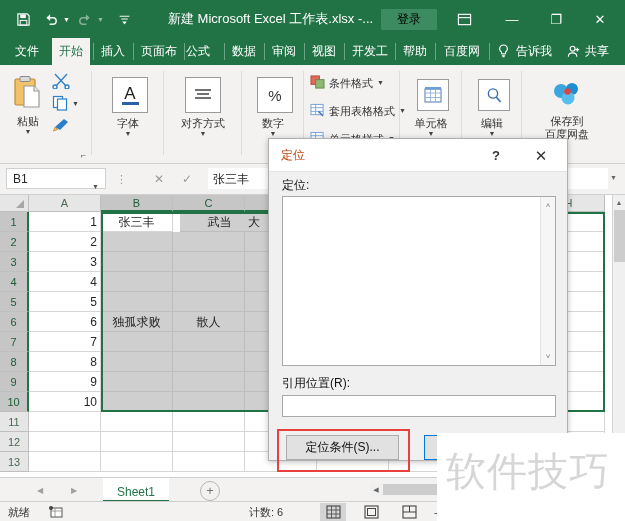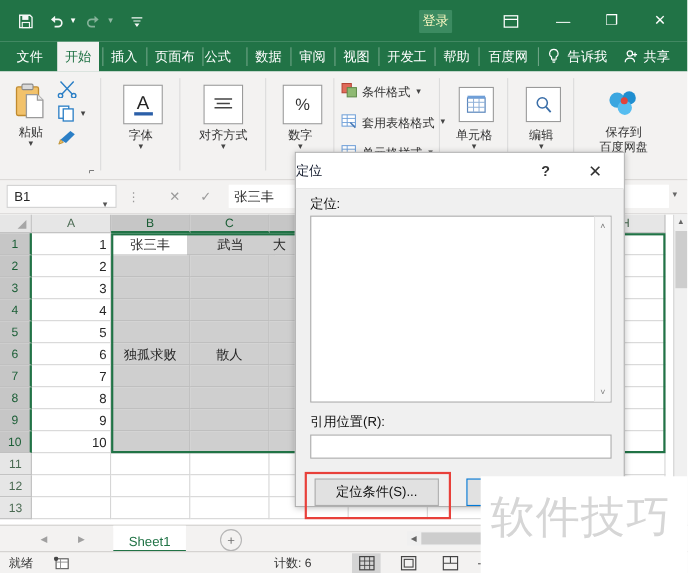--- a/index.html
+++ b/index.html
@@ -11,22 +11,22 @@
   }
   #app{position:relative;width:625px;height:521px;overflow:hidden;}
 
   
   .titlebar{position:absolute;left:0;top:0;width:625px;height:38px;background:#217346;}
   .qat{position:absolute;left:10px;top:0;height:38px;display:flex;align-items:center;gap:2px;}
   .qat-btn{width:26px;height:26px;display:flex;align-items:center;justify-content:center;color:#fff;opacity:.95;}
   .qat-btn.dim{opacity:.45;}
   .qat-caret{font-size:7px;margin-left:-3px;color:#fff;}
   .title-text{position:absolute;left:168px;top:0;height:38px;line-height:38px;color:#fff;font-size:13px;white-space:nowrap;}
-  .signin{position:absolute;left:381px;top:9px;height:21px;padding:0 3px;line-height:21px;
-     background:#3c8b61;color:#fef9c3;font-size:12px;border-radius:1px;}
+  .signin{position:absolute;left:381px;top:9px;height:21px;padding:0 16px;line-height:21px;
+     background:#3c8b61;color:#000000;font-size:12px;border-radius:1px;}
   .ribbon-display{position:absolute;left:452px;top:8px;width:24px;height:22px;display:flex;align-items:center;justify-content:center;color:#fff;}
   .wbtn{position:absolute;top:0;width:44px;height:38px;display:flex;align-items:center;justify-content:center;color:#fff;font-size:13px;}
   .wbtn.min{left:490px;} .wbtn.max{left:534px;} .wbtn.close{left:578px;}
 
   
   .tabbar{position:absolute;left:0;top:38px;width:625px;height:27px;background:#217346;}
   .tab{position:absolute;top:0;height:27px;line-height:27px;color:#fff;font-size:12px;padding:0 6px;white-space:nowrap;}
   .tab.active{background:#f3f2f1;color:#217346;}
   .tab-sep{position:absolute;top:5px;width:1px;height:17px;background:rgba(255,255,255,.35);}
   .tellme{position:absolute;top:0;height:27px;line-height:27px;color:#fff;font-size:12px;white-space:nowrap;}
@@ -94,21 +94,21 @@
   .st-text{position:absolute;top:0;height:20px;line-height:20px;font-size:11px;color:#333;}
   .st-ico{position:absolute;top:3px;width:16px;height:14px;display:flex;align-items:center;justify-content:center;font-size:10px;color:#555;}
   .viewbtn{position:absolute;top:1px;width:26px;height:18px;display:flex;align-items:center;justify-content:center;color:#444;font-size:12px;}
   .viewbtn.active{background:#d4d4d4;}
   .zoomslider{position:absolute;left:560px;top:9px;width:52px;height:2px;background:#b9b9b9;}
 
   
   .dialog{position:absolute;left:268px;top:138px;width:300px;height:323px;background:#f0f0f0;
      border:1px solid #b0b0b0;box-shadow:0 1px 6px rgba(0,0,0,.25);box-sizing:border-box;}
   .dlg-title{position:absolute;left:0;top:0;width:100%;height:33px;background:#fff;border-bottom:1px solid #e4e4e4;box-sizing:border-box;}
-  .dlg-title-text{position:absolute;left:0;top:0;height:33px;line-height:33px;font-size:12px;color:#0f172a;}
+  .dlg-title-text{position:absolute;left:12px;top:0;height:33px;line-height:33px;font-size:12px;color:#c2410c;}
   .dlg-help{position:absolute;right:58px;top:0;width:26px;height:33px;display:flex;align-items:center;justify-content:center;font-size:13px;color:#333;font-weight:bold;}
   .dlg-close{position:absolute;right:10px;top:0;width:32px;height:33px;display:flex;align-items:center;justify-content:center;font-size:15px;color:#333;}
   .dlg-label{position:absolute;font-size:12px;color:#111;}
   .dlg-list{position:absolute;left:13px;top:57px;width:274px;height:170px;background:#fff;border:1px solid #a9a9a9;box-sizing:border-box;}
   .list-scroll{position:absolute;right:0;top:0;width:15px;height:168px;background:#f6f6f6;border-left:1px solid #e3e3e3;box-sizing:border-box;}
   .ls-btn{position:absolute;left:0;width:14px;height:15px;display:flex;align-items:center;justify-content:center;font-size:8px;color:#7a7a7a;}
   .dlg-input{position:absolute;left:13px;top:256px;width:274px;height:22px;background:#fff;border:1px solid #a9a9a9;box-sizing:border-box;}
   .dlg-btn{position:absolute;height:25px;line-height:23px;text-align:center;font-size:12px;color:#111;
      background:#e1e1e1;border:1px solid #adadad;box-sizing:border-box;}
   .dlg-btn.default{background:#e1e1e1;border:1px solid #0078d7;}
@@ -148,20 +148,21 @@
             <path d="M9.5 2.5L13.5 6l-4 3.5z" fill="#fff"></path>
           </svg>
       </div>
       <span class="qat-caret" style="opacity:.5">▼</span>
       <div class="qat-btn" style="margin-left:6px">
         <svg width="13" height="13" viewBox="0 0 16 16">
             <path d="M2 4h12M4 7.5h8M6.5 11l1.5 2 1.5-2z" fill="#fff" stroke="#fff" stroke-width="1.3"></path>
           </svg>
       </div>
     </div>
+    <div class="title-text">新建 Microsoft Excel 工作表.xlsx  -...</div>
     <div class="signin">登录</div>
     <div class="ribbon-display">
       <svg width="15" height="15" viewBox="0 0 16 16">
           <rect x="1.5" y="2.5" width="13" height="11" fill="none" stroke="#fff" stroke-width="1.2"></rect>
           <path d="M1.5 6h13" stroke="#fff" stroke-width="1.2"></path>
         </svg>
     </div>
     <div class="wbtn min">—</div>
     <div class="wbtn max">❐</div>
     <div class="wbtn close">✕</div>
@@ -438,21 +439,21 @@
     <div class="cell selbg" style="left:101px;top:97px;width:72px"></div>
     <div class="cell selbg ctr" style="left:101px;top:117px;width:72px">独孤求败</div>
     <div class="cell selbg" style="left:101px;top:137px;width:72px"></div>
     <div class="cell selbg" style="left:101px;top:157px;width:72px"></div>
     <div class="cell selbg" style="left:101px;top:177px;width:72px"></div>
     <div class="cell selbg" style="left:101px;top:197px;width:72px"></div>
     <div class="cell" style="left:101px;top:217px;width:72px"></div>
     <div class="cell" style="left:101px;top:237px;width:72px"></div>
     <div class="cell" style="left:101px;top:257px;width:72px"></div>
 
-    <div class="cell selbg ctr" style="left:170px;top:17px;width:80px">武当</div>
+    <div class="cell selbg ctr" style="left:180px;top:17px;width:80px">武当</div>
     <div class="cell selbg" style="left:173px;top:37px;width:72px"></div>
     <div class="cell selbg" style="left:173px;top:57px;width:72px"></div>
     <div class="cell selbg" style="left:173px;top:77px;width:72px"></div>
     <div class="cell selbg" style="left:173px;top:97px;width:72px"></div>
     <div class="cell selbg ctr" style="left:173px;top:117px;width:72px">散人</div>
     <div class="cell selbg" style="left:173px;top:137px;width:72px"></div>
     <div class="cell selbg" style="left:173px;top:157px;width:72px"></div>
     <div class="cell selbg" style="left:173px;top:177px;width:72px"></div>
     <div class="cell selbg" style="left:173px;top:197px;width:72px"></div>
     <div class="cell" style="left:173px;top:217px;width:72px"></div>

